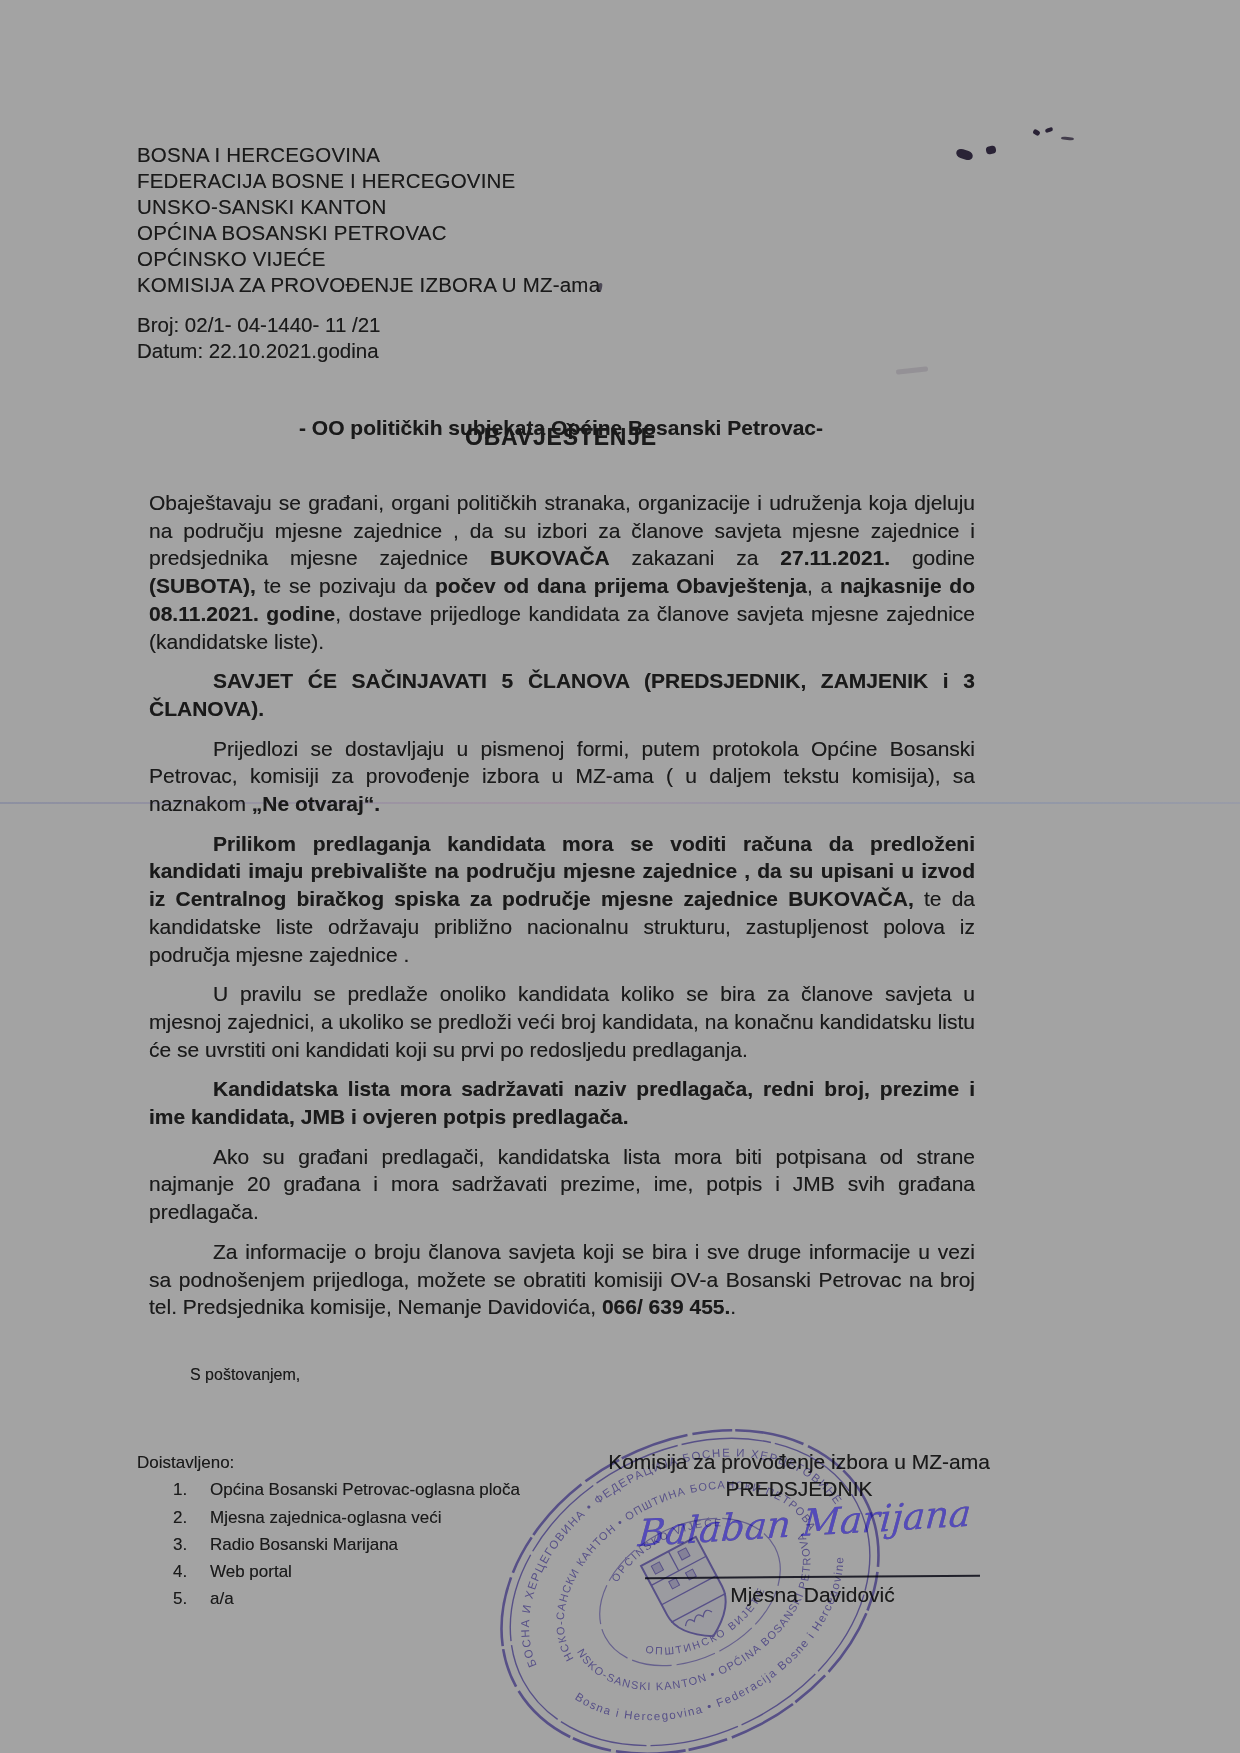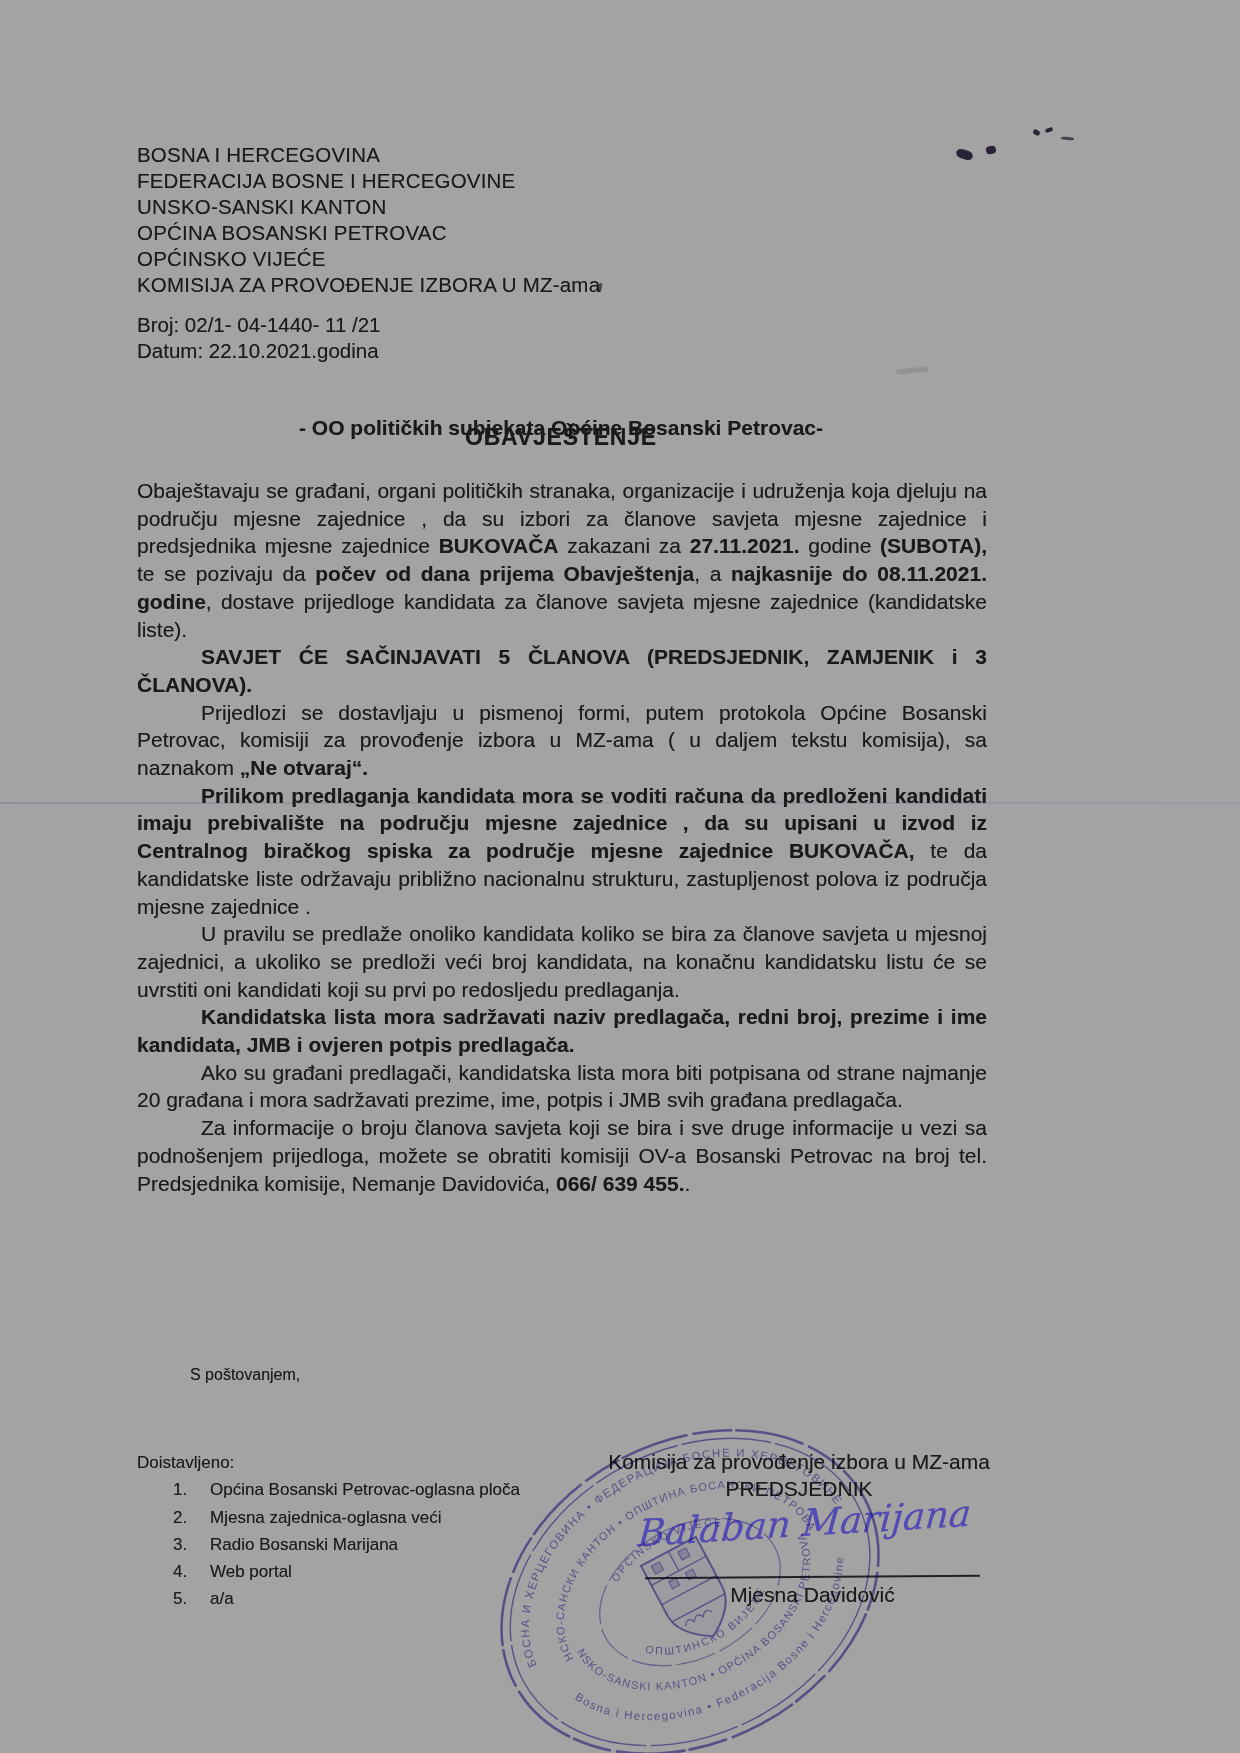--- a/index.html
+++ b/index.html
@@ -8,21 +8,21 @@
   .abs{position:absolute;}
   .scantext{text-shadow:0 0 .5px rgba(25,25,25,.45);}
   
   .header{left:137px;top:142px;font-size:20.5px;line-height:26px;letter-spacing:.2px;}
   .meta{left:137px;top:312px;font-size:20.5px;line-height:26px;}
   
   .addressee{left:137px;top:381px;width:848px;text-align:center;font-weight:bold;font-size:21px;margin-top:35px;}
   .doc-title{left:137px;top:424px;width:848px;text-align:center;font-weight:bold;font-size:23px;letter-spacing:.8px;}
   
   .bodyblock{left:137px;top:477px;width:850px;font-size:21px;line-height:27.7px;}
-  .para{margin:0;text-align:justify;}
+  .para{margin:12px;text-align:justify;}
   .ind{text-indent:64px;}
   .b{font-weight:bold;}
   
   .closing{left:190px;top:1366px;font-size:16px;}
   .dist{left:137px;top:1449px;font-size:17px;line-height:27.3px;}
   .dist-item .num{display:inline-block;margin-left:36px;width:37px;}
   .sig-block{left:608px;top:1448px;width:382px;text-align:center;font-size:21px;line-height:27px;}
   .handwritten{position:absolute;left:30px;top:62px;width:330px;text-align:center;
     font-family:"DejaVu Serif",serif;font-style:italic;font-size:37px;color:#4a3fbe;
     transform:rotate(-3.5deg) skewX(-8deg);opacity:.88;white-space:nowrap;}

